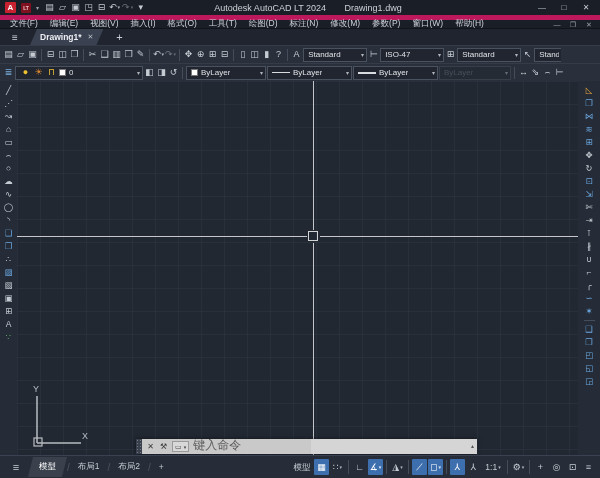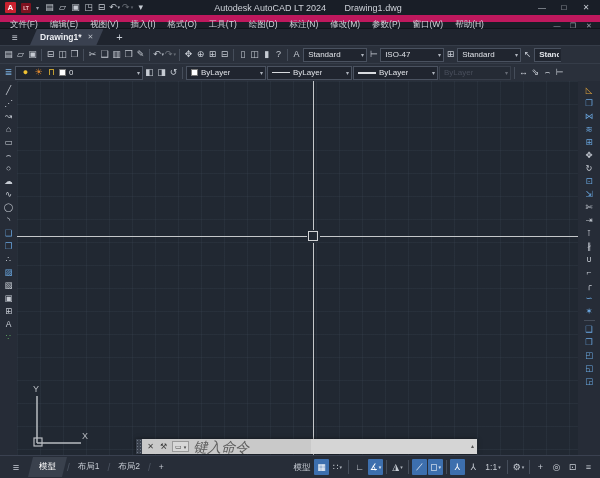--- a/index.html
+++ b/index.html
@@ -11,21 +11,21 @@
   .logo-box { width:11px; height:11px; background:#c8212f; color:#fff; font-size:8px; font-weight:bold; display:flex; align-items:center; justify-content:center; border-radius:1px; }
   .logo-badge { width:10px; height:10px; background:#7e1220; color:#f2c2c6; font-size:5px; font-weight:bold; display:flex; align-items:center; justify-content:center; border-radius:1px; }
   .logo-caret { font-size:6px; color:#9aa0aa; }
   .qat { display:flex; align-items:center; gap:2px; }
   .titlebar-title { position:absolute; left:16px; right:0; text-align:center; font-size:9px; color:#cfd3da; pointer-events:none; }
   .titlebar-title .doc { margin-left:16px; }
   .win-btns { margin-left:auto; display:flex; align-items:center; gap:4px; }
   .win-btns .tb-icon { min-width:18px; font-size:8px; }
 
   
-  .menubar { height:13px; background:#191e27; display:flex; align-items:center; padding:0 4px; border-top:7px solid #be185d; }
+  .menubar { height:13px; background:#191e27; display:flex; align-items:center; padding:0 4px; border-top:5px solid #be185d; }
   .menu-item { font-size:8.5px; color:#ced2d9; padding:0 6px; cursor:default; }
   .menubar-right { margin-left:auto; display:flex; gap:2px; }
   .menubar-right .tb-icon { min-width:14px; font-size:7px; color:#9aa0aa; }
 
   
   .tabrow { height:17px; background:#1f242e; display:flex; align-items:flex-end; padding-left:2px; border-top:1px solid #10141b; }
   .tab-menu-btn { width:26px; height:16px; display:flex; align-items:center; justify-content:center; font-size:10px; color:#c9ced6; }
   .file-tab { height:16px; background:#3a4150; color:#eceef2; font-size:8.5px; font-weight:bold; padding:0 10px; display:flex; align-items:center; gap:6px; clip-path:polygon(7px 0, 100% 0, calc(100% - 7px) 100%, 0 100%); margin-left:2px; }
   .file-tab .tab-close { font-size:7px; font-weight:normal; color:#b9bec7; }
   .new-tab-btn { height:16px; width:20px; display:flex; align-items:center; justify-content:center; color:#c9ced6; font-size:11px; margin-left:6px; }
@@ -40,21 +40,21 @@
   .dim { opacity:.45; }
   .combo { height:14px; background:#20252f; border:1px solid #4a5260; display:flex; align-items:center; font-size:8px; color:#dfe2e7; padding:0 2px 0 4px; gap:3px; flex:0 0 auto; }
   .combo .caret { margin-left:auto; font-size:6px; }
   .combo .val { white-space:nowrap; overflow:hidden; }
   .swatch { width:7px; height:7px; background:#fff; border:1px solid #777; display:inline-block; flex:0 0 auto; }
   .tb-icon.swatch { min-width:7px; height:7px; }
   .line-sample { display:inline-block; width:18px; height:1px; background:#d8dbdf; flex:0 0 auto; }
   .line-sample.thick { height:2px; }
   .w-style { width:64px; } .w-layer { width:128px; } .w-color { width:80px; }
   .w-ltype,.w-lweight { width:85px; } .w-pstyle { width:72px; color:#6b7280; }
-  .combo-clip { width:27px; overflow:hidden; border-right:none;font-weight:bold; }
+  .combo-clip { width:27px; overflow:hidden; border-right:none; }
 
   
   .main { display:flex; height:374px; }
   .rail { background:#262c37; display:flex; flex-direction:column; align-items:center; padding-top:3px; }
   .rail .tb-icon { height:13px; min-width:13px; font-size:8.5px; }
   .rail .tb-sep { width:11px; height:1px; margin:2px 0; }
   .left-rail { width:17px; }
   .right-rail { width:22px; }
 
   .canvas { flex:1; position:relative; background:#212832; overflow:hidden;
@@ -64,21 +64,21 @@
   .ch { position:absolute; background:#c4c7ca; }
   .pickbox { position:absolute; width:10px; height:10px; border:1px solid #d2d4d6; background:transparent; }
   .ucs { position:absolute; left:2px; bottom:2px; }
 
   
   .cmdbar { position:absolute; left:119px; top:358px; width:341px; height:15px; display:flex; align-items:stretch; box-shadow:0 0 4px rgba(0,0,0,.5); }
   .cmd-handle { width:6px; background:#3a414d; background-image:radial-gradient(#707a88 18%, transparent 19%); background-size:3px 3px; }
   .cmd-left { background:#c9c9c9; display:flex; align-items:center; gap:4px; padding:0 4px; color:#3a3a3a; }
   .cmd-left .tb-icon { color:#3a3a3a; font-size:8px; min-width:9px; }
   .cmd-recent { display:flex; align-items:center; gap:1px; border:1px solid #9a9a9a; background:#d8d8d8; height:11px; padding:0 2px; font-size:7px; color:#444; }
-  .cmd-input { background:#c9c9c9; width:118px; display:flex; align-items:flex-start; font-size:14px; color:#5c5c5c; font-style:italic; }
+  .cmd-input { background:#c9c9c9; width:118px; display:flex; align-items:flex-end; font-size:12px; color:#5c5c5c; }
   .cmd-hist { flex:1; background:#d5d5d5; position:relative; }
   .cmd-hist .uparrow { position:absolute; right:3px; top:3px; font-size:6px; color:#555; }
 
   
   .statusbar { height:23px; background:#272d38; border-top:1px solid #3a4150; display:flex; align-items:center; padding:0 4px; }
   .sb-menu { width:24px; display:flex; justify-content:center; font-size:11px; color:#c9ced6; }
   .layout-tabs { display:flex; align-items:center; height:100%; }
   .layout-tab { font-size:8.5px; padding:2px 8px; color:#c6cbd3; }
   .layout-tab.active { background:#3a414d; color:#fff; clip-path:polygon(5px 0, 100% 0, calc(100% - 5px) 100%, 0 100%); padding:4px 11px; }
   .tab-slash { color:#4b5360; font-size:10px; }

